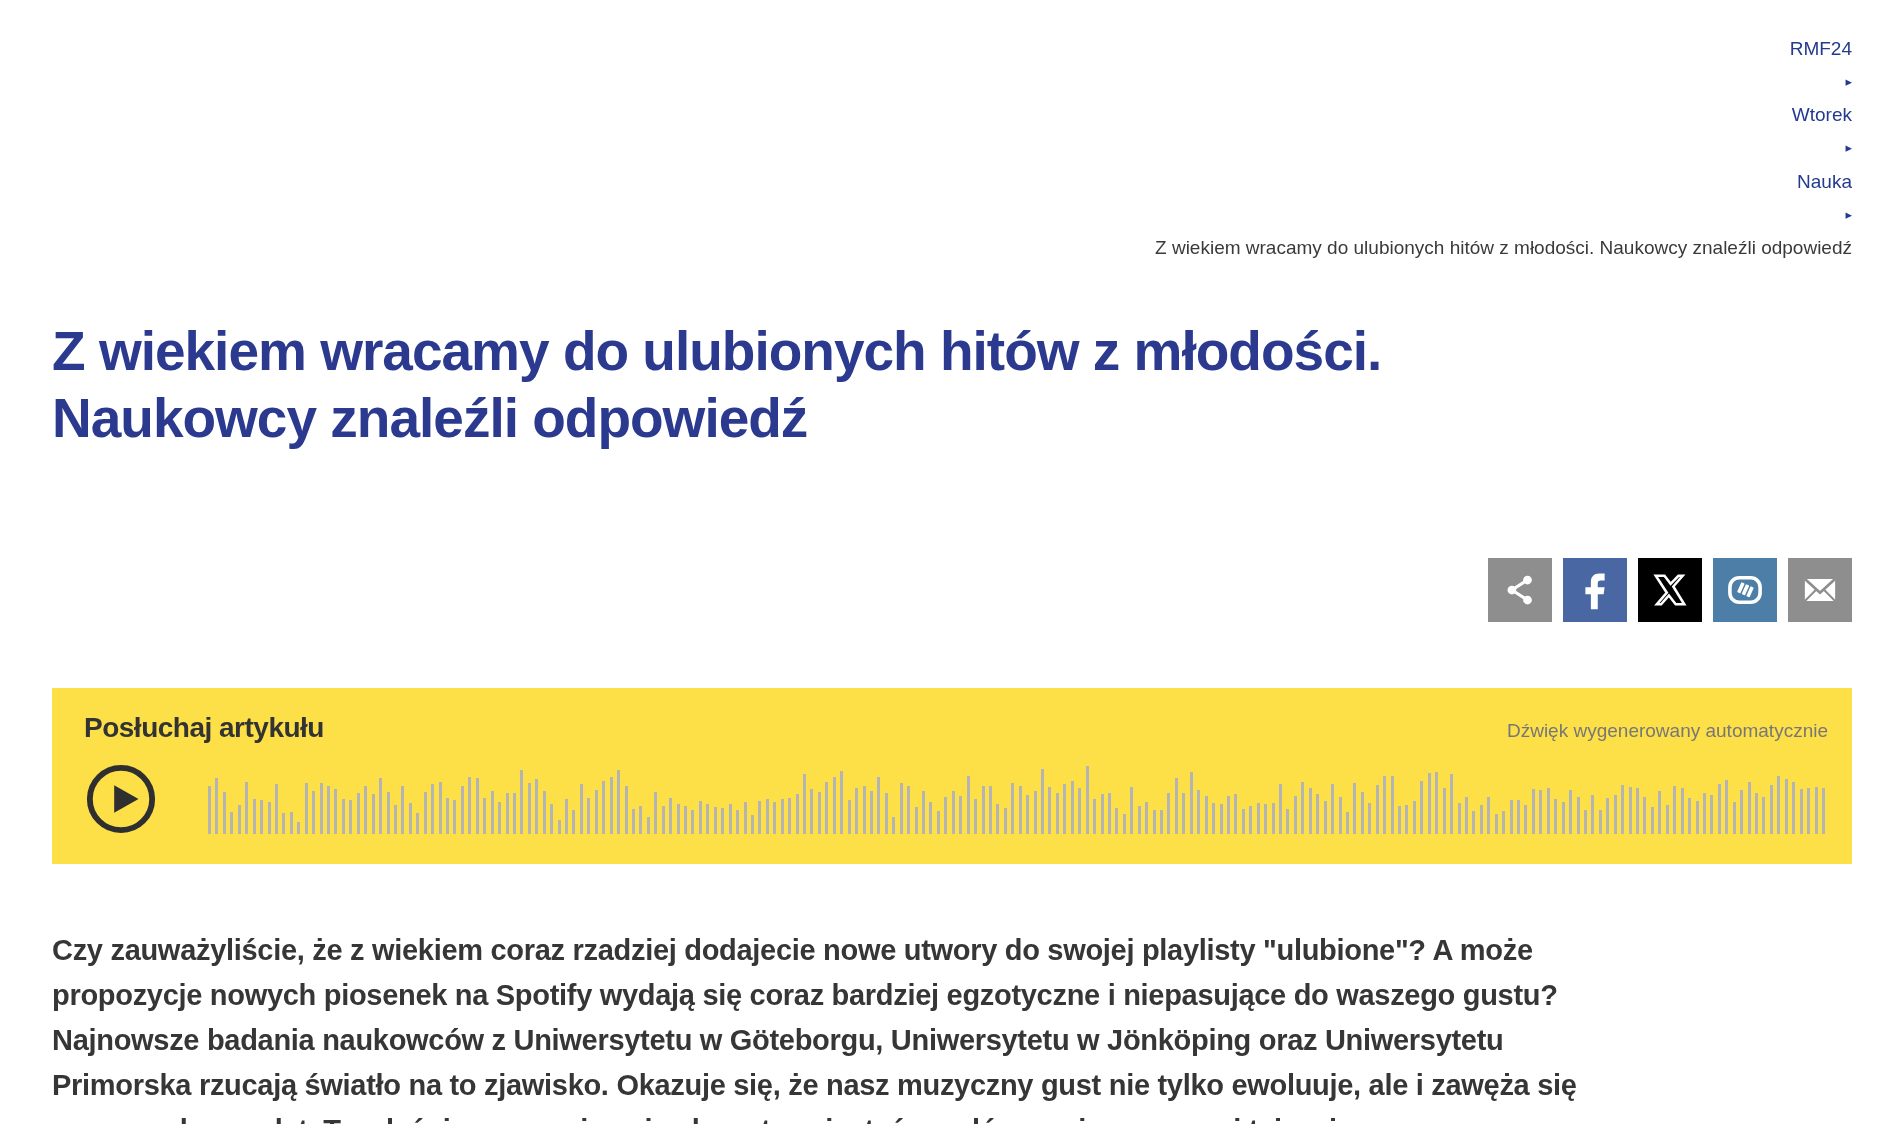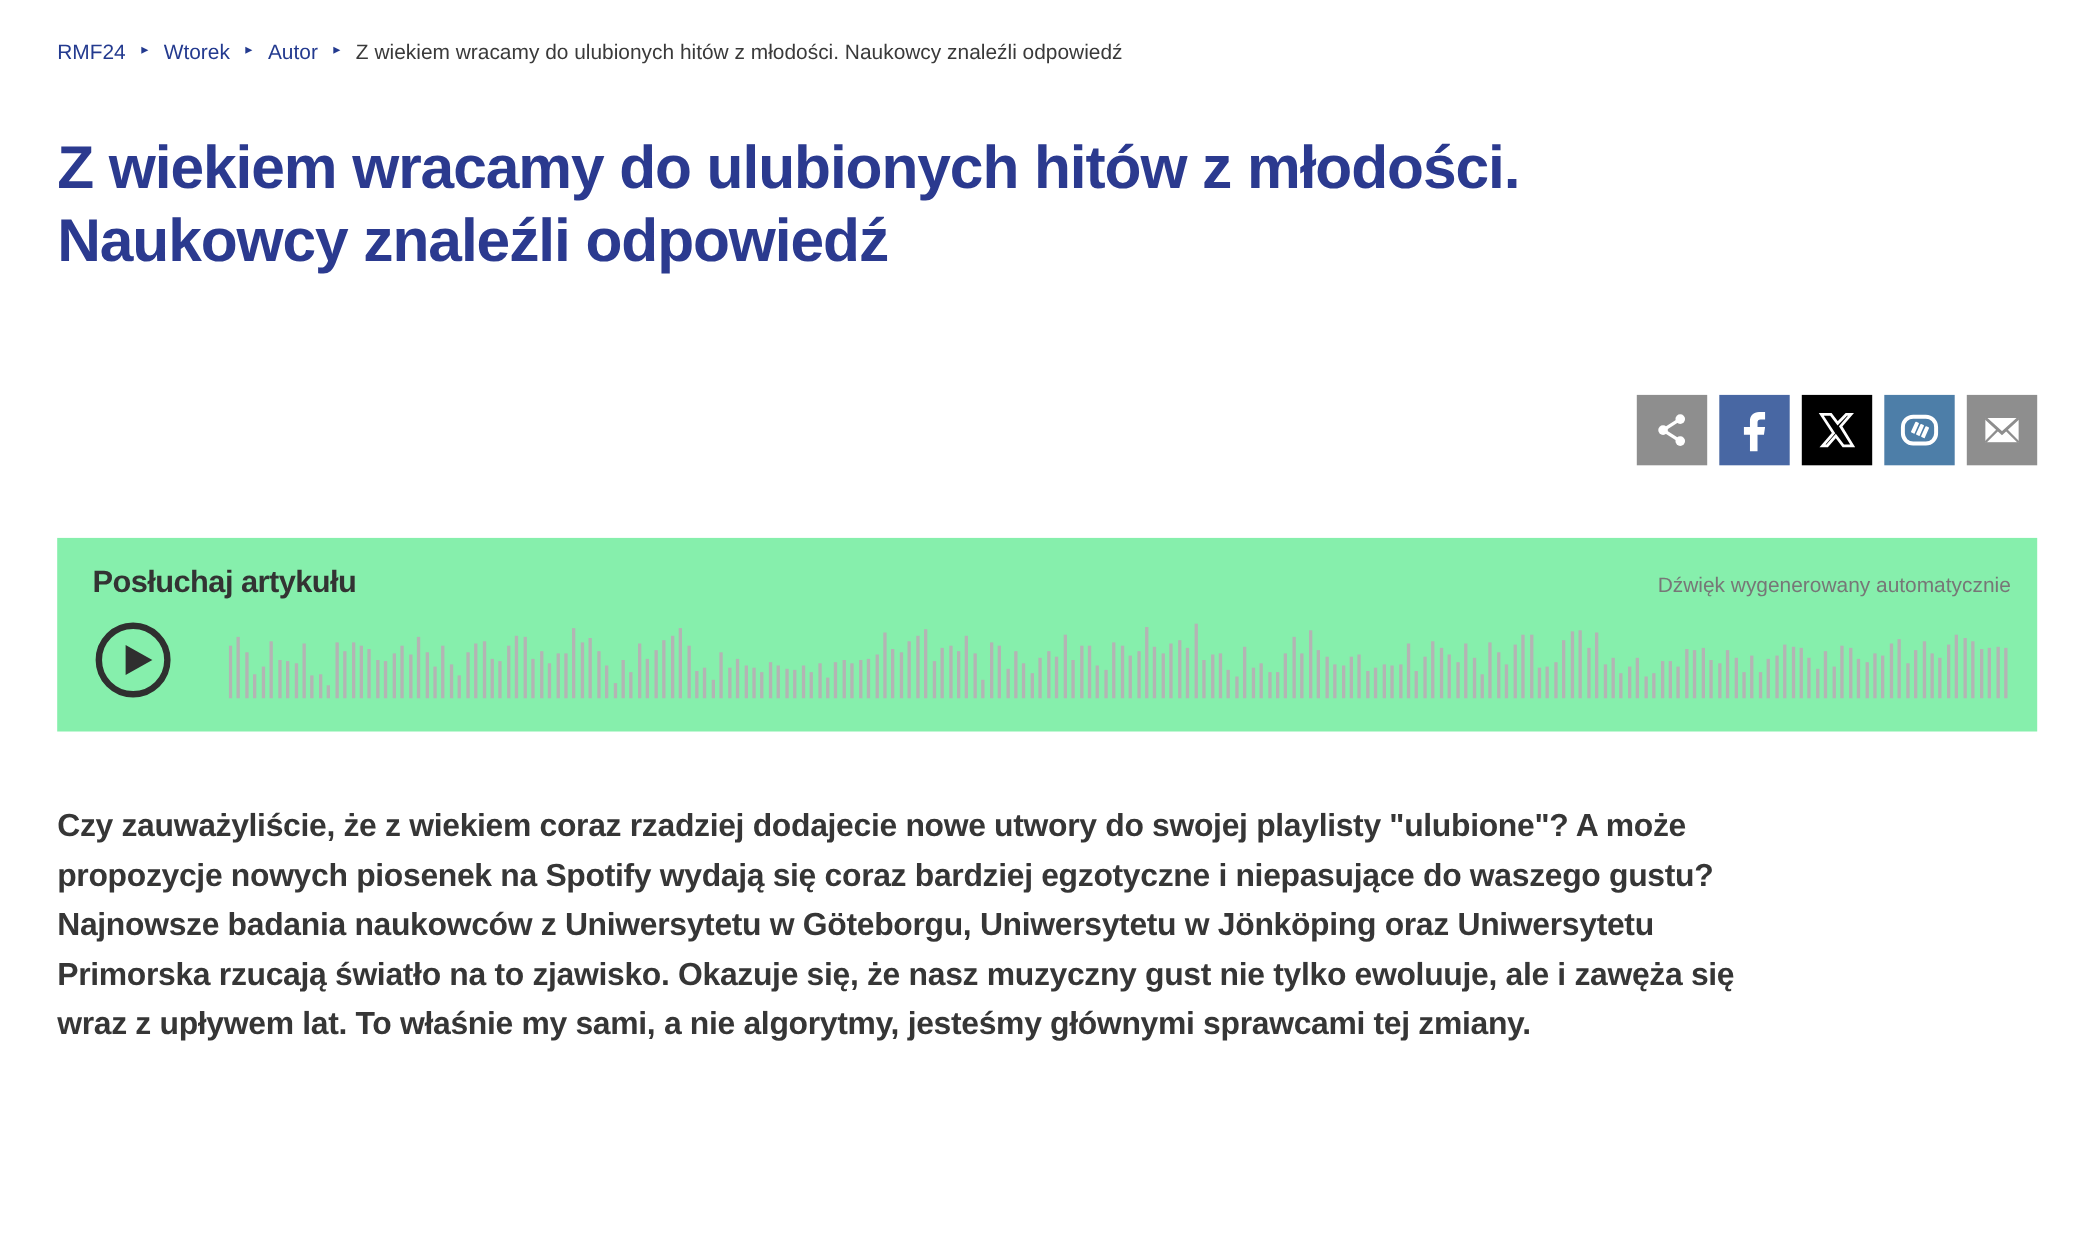--- a/index.html
+++ b/index.html
@@ -12,25 +12,26 @@
     overflow: hidden;
   }
   .container {
     padding: 38px 52px 0 52px;
     width: 1904px;
   }
 
   
   .breadcrumb {
     display: flex;
-    align-items: flex-start;
+    align-items: flex-end;
     gap: 14px;
     font-size: 19px;
     line-height: 1.2;
     white-space: nowrap;
+    flex-direction: column;
   }
   .breadcrumb a.crumb {
     color: #233a8f;
     text-decoration: none;
     cursor: pointer;
   }
   .breadcrumb .sep {
     color: #233a8f;
     font-size: 13px;
     transform: translateY(-1px);
@@ -89,21 +90,21 @@
   }
   .share-btn svg { display: block; }
   .bg-gray  { background: #8e8e8e; }
   .bg-fb    { background: #4867a3; }
   .bg-x     { background: #000000; }
   .bg-wykop { background: #4d7ea8; }
 
   
   .audio-panel {
     margin-top: 66px;
-    background: #86efac;
+    background: #fde047;
     padding: 24px 24px 28px 32px;
     height: 176px;
   }
   .audio-top {
     display: flex;
     justify-content: space-between;
     align-items: baseline;
   }
   .audio-title {
     font-size: 28px;
@@ -159,21 +160,21 @@
 </head>
 <body>
 
 <div class="container">
 
   <nav class="breadcrumb">
     <a class="crumb">RMF24</a>
     <span class="sep">▸</span>
     <a class="crumb">Wtorek</a>
     <span class="sep">▸</span>
-    <a class="crumb">Autor</a>
+    <a class="crumb">Nauka</a>
     <span class="sep">▸</span>
     <span class="current">Z wiekiem wracamy do ulubionych hitów z młodości. Naukowcy znaleźli odpowiedź</span>
   </nav>
 
   <h1 class="headline">Z wiekiem wracamy do ulubionych hitów z młodości. Naukowcy znaleźli odpowiedź</h1>
 
   <div class="meta-row">
     <div>
     </div>
 

